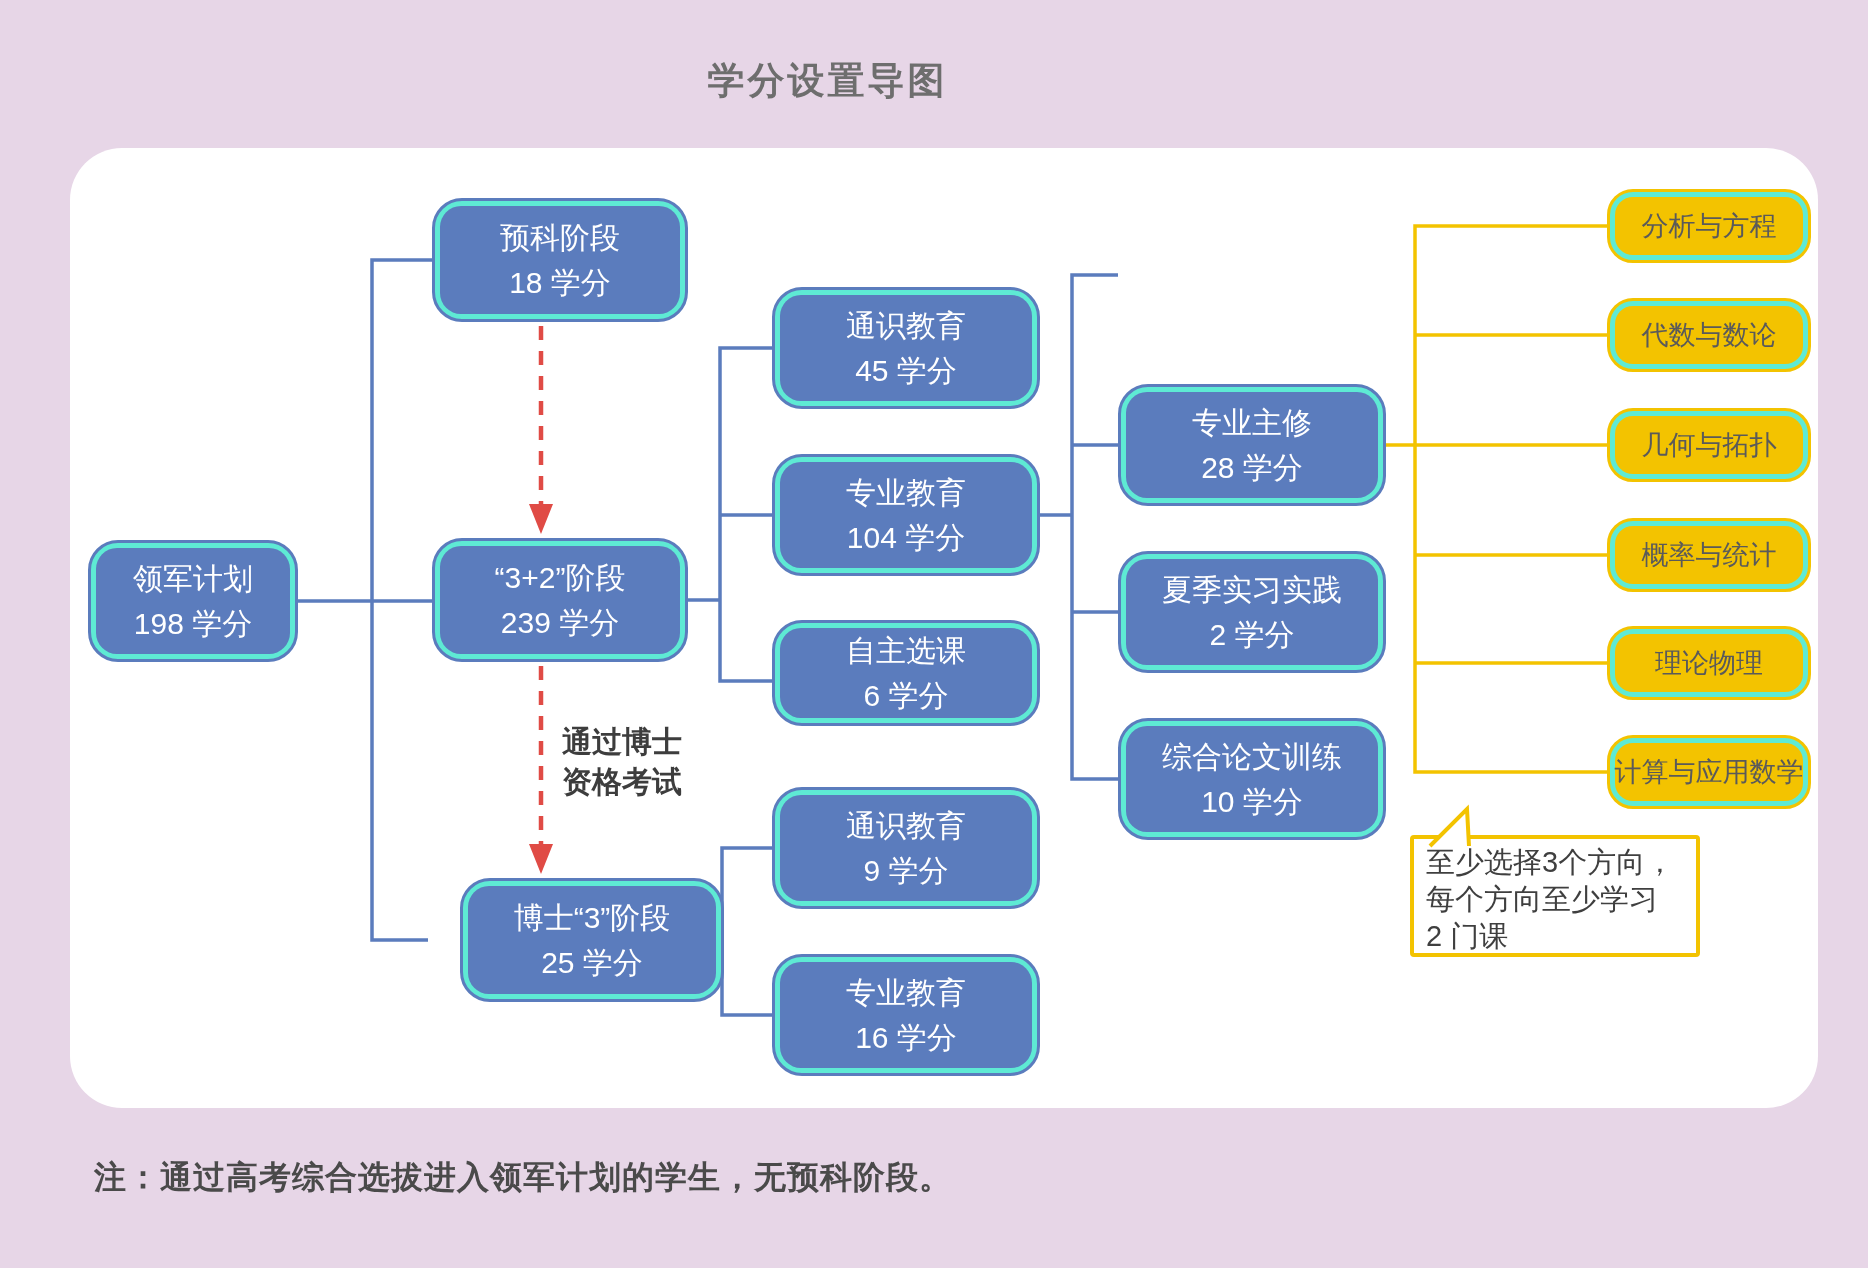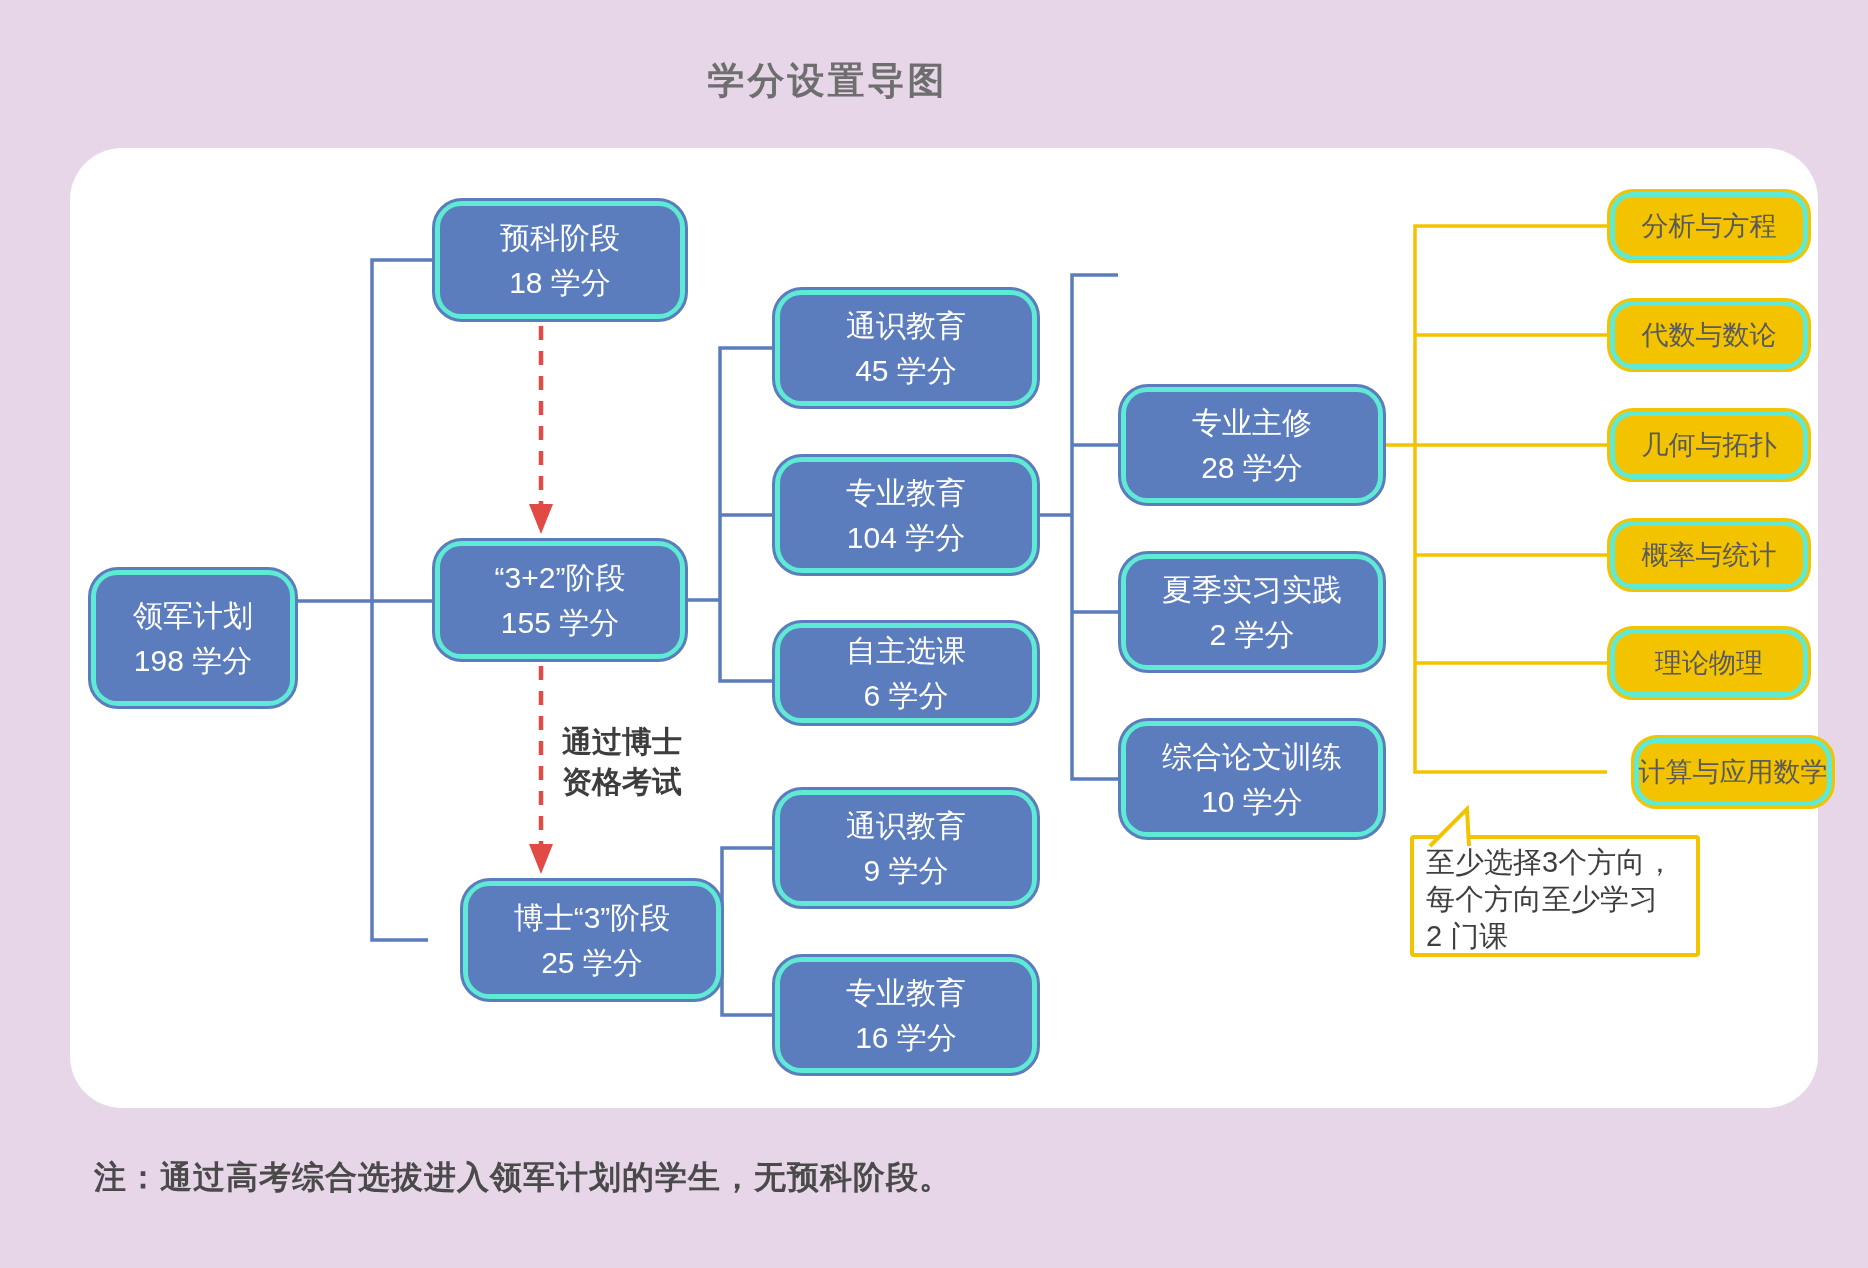--- a/index.html
+++ b/index.html
@@ -67,37 +67,37 @@
     <path d="M1040 515 H1072 M1118 275 H1072 V779 H1118 M1072 445 H1118 M1072 612 H1118" fill="none" stroke="#5B7CBD" stroke-width="3.5"></path>
 
     <path d="M1386 445 H1415 M1607 226 H1415 V772 H1607 M1415 335 H1607 M1415 445 H1607 M1415 555 H1607 M1415 663 H1607" fill="none" stroke="#F3C300" stroke-width="3.5"></path>
 
     <line x1="541" y1="326" x2="541" y2="506" stroke="#E04B45" stroke-width="4.5" stroke-dasharray="14 11"></line>
     <polygon points="529,504 553,504 541,534" fill="#E04B45"></polygon>
     <line x1="541" y1="666" x2="541" y2="846" stroke="#E04B45" stroke-width="4.5" stroke-dasharray="14 11"></line>
     <polygon points="529,844 553,844 541,874" fill="#E04B45"></polygon>
   </svg>
 
-  <div class="node blue" style="left:88px;top:540px;width:210px;height:142px;margin-top:27px;">
+  <div class="node blue" style="left:88px;top:540px;width:210px;height:122px;">
     <div class="node-inner">
       <div class="nlabel">领军计划</div>
       <div class="ncredits">198 学分</div>
     </div>
   </div>
 
   <div class="node blue" style="left:432px;top:198px;width:256px;height:124px;">
     <div class="node-inner">
       <div class="nlabel">预科阶段</div>
       <div class="ncredits">18 学分</div>
     </div>
   </div>
   <div class="node blue" style="left:432px;top:538px;width:256px;height:124px;">
     <div class="node-inner">
       <div class="nlabel">“3+2”阶段</div>
-      <div class="ncredits">155 学分</div>
+      <div class="ncredits">239 学分</div>
     </div>
   </div>
   <div class="node blue" style="left:428px;top:878px;width:264px;height:124px;margin-left:32px;">
     <div class="node-inner">
       <div class="nlabel">博士“3”阶段</div>
       <div class="ncredits">25 学分</div>
     </div>
   </div>
 
   <div class="transition-label">
@@ -174,21 +174,21 @@
   <div class="node yellow" style="left:1607px;top:518px;width:204px;height:74px;">
     <div class="node-inner">
         <div class="nlabel">概率与统计</div>
       </div>
   </div>
   <div class="node yellow" style="left:1607px;top:626px;width:204px;height:74px;">
     <div class="node-inner">
         <div class="nlabel">理论物理</div>
       </div>
   </div>
-  <div class="node yellow" style="left:1607px;top:735px;width:204px;height:74px;margin-left:24px;">
+  <div class="node yellow" style="left:1607px;top:735px;width:204px;height:74px;">
     <div class="node-inner">
         <div class="nlabel">计算与应用数学</div>
       </div>
   </div>
 
   <div class="callout">
     <svg class="callout-tail" width="46" height="40">
       <path d="M2 40 L39 3 L41 40" fill="#FFFFFF" stroke="#F3C300" stroke-width="4"></path>
     </svg>
     <div>至少选择3个方向，</div>

